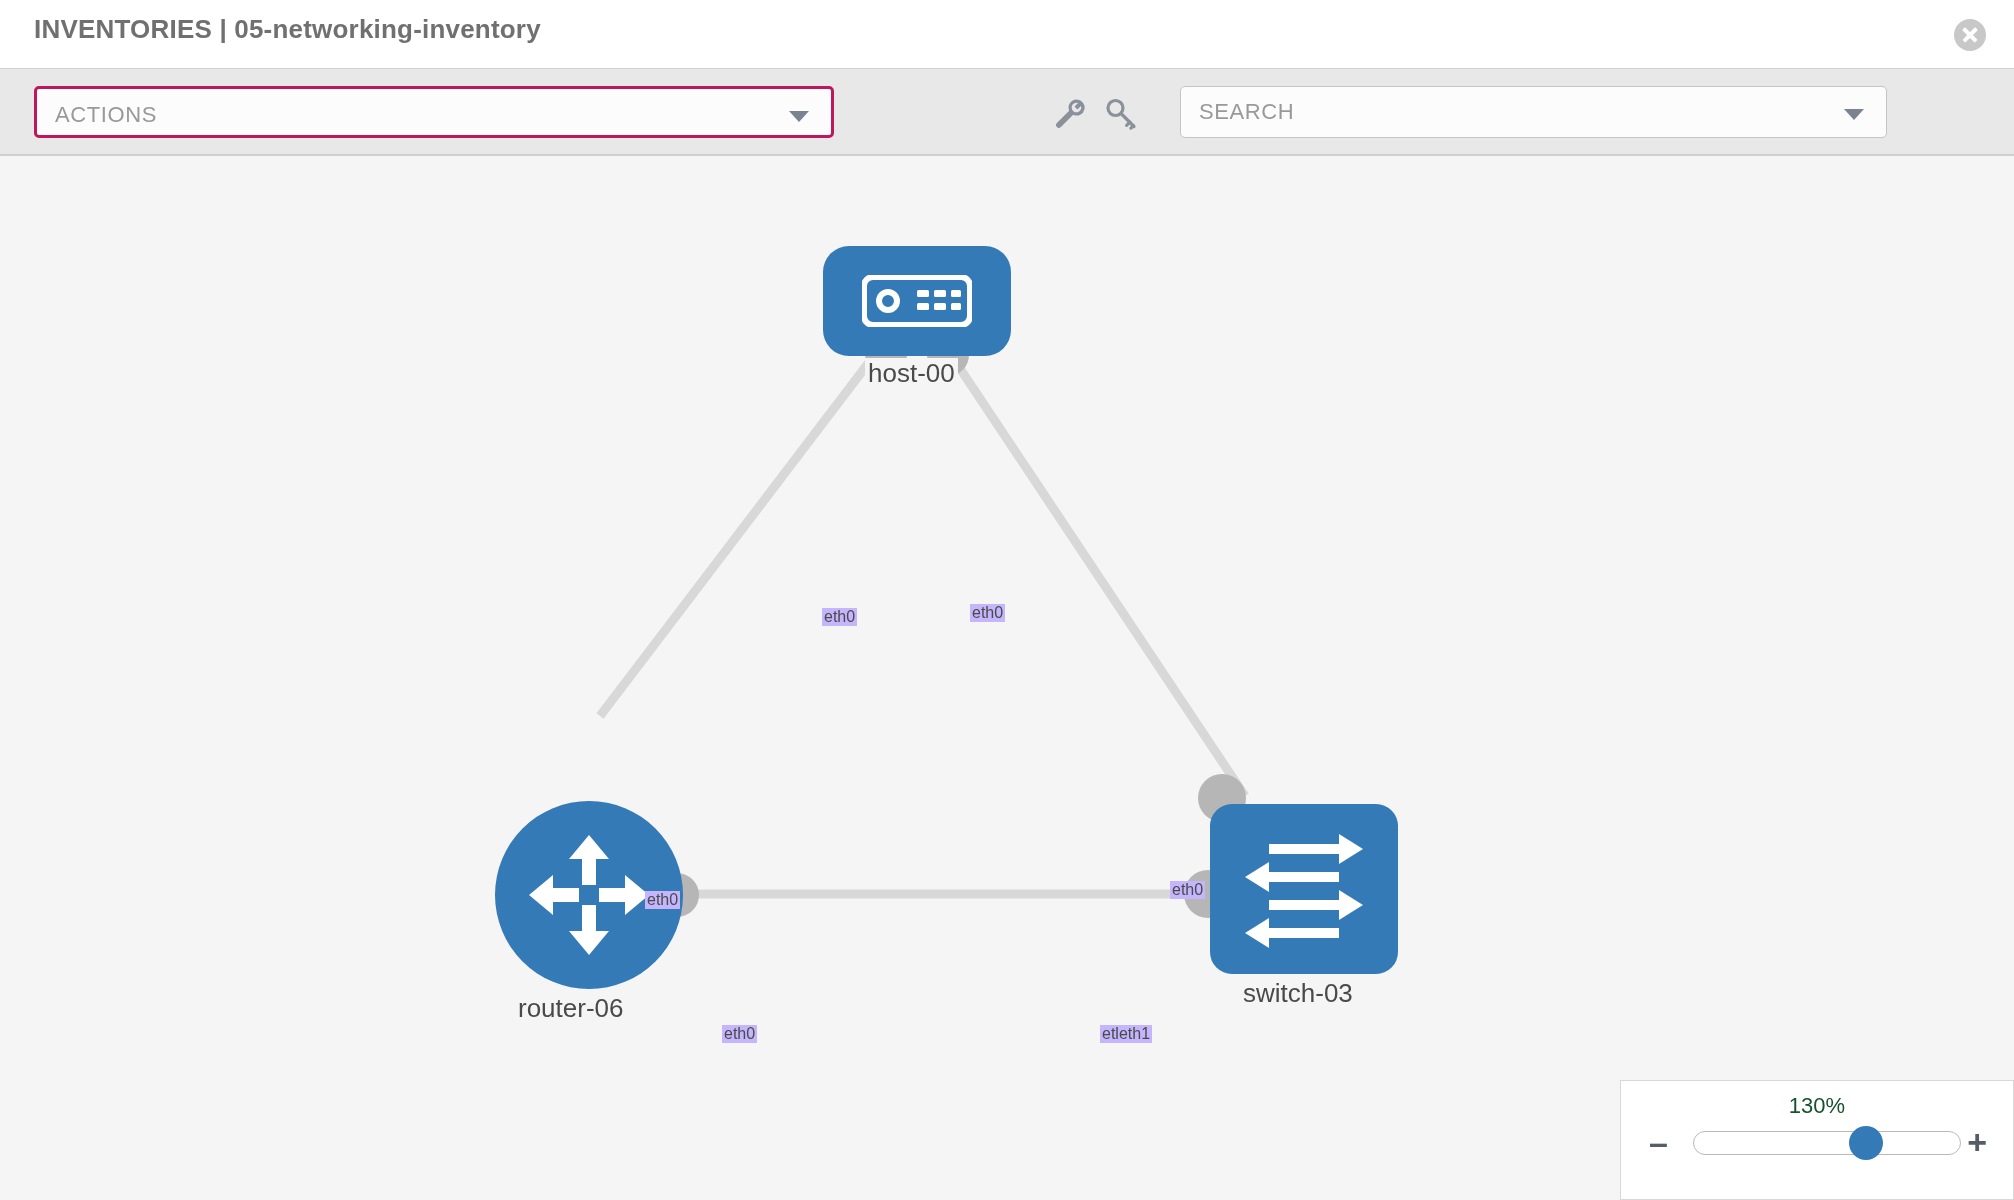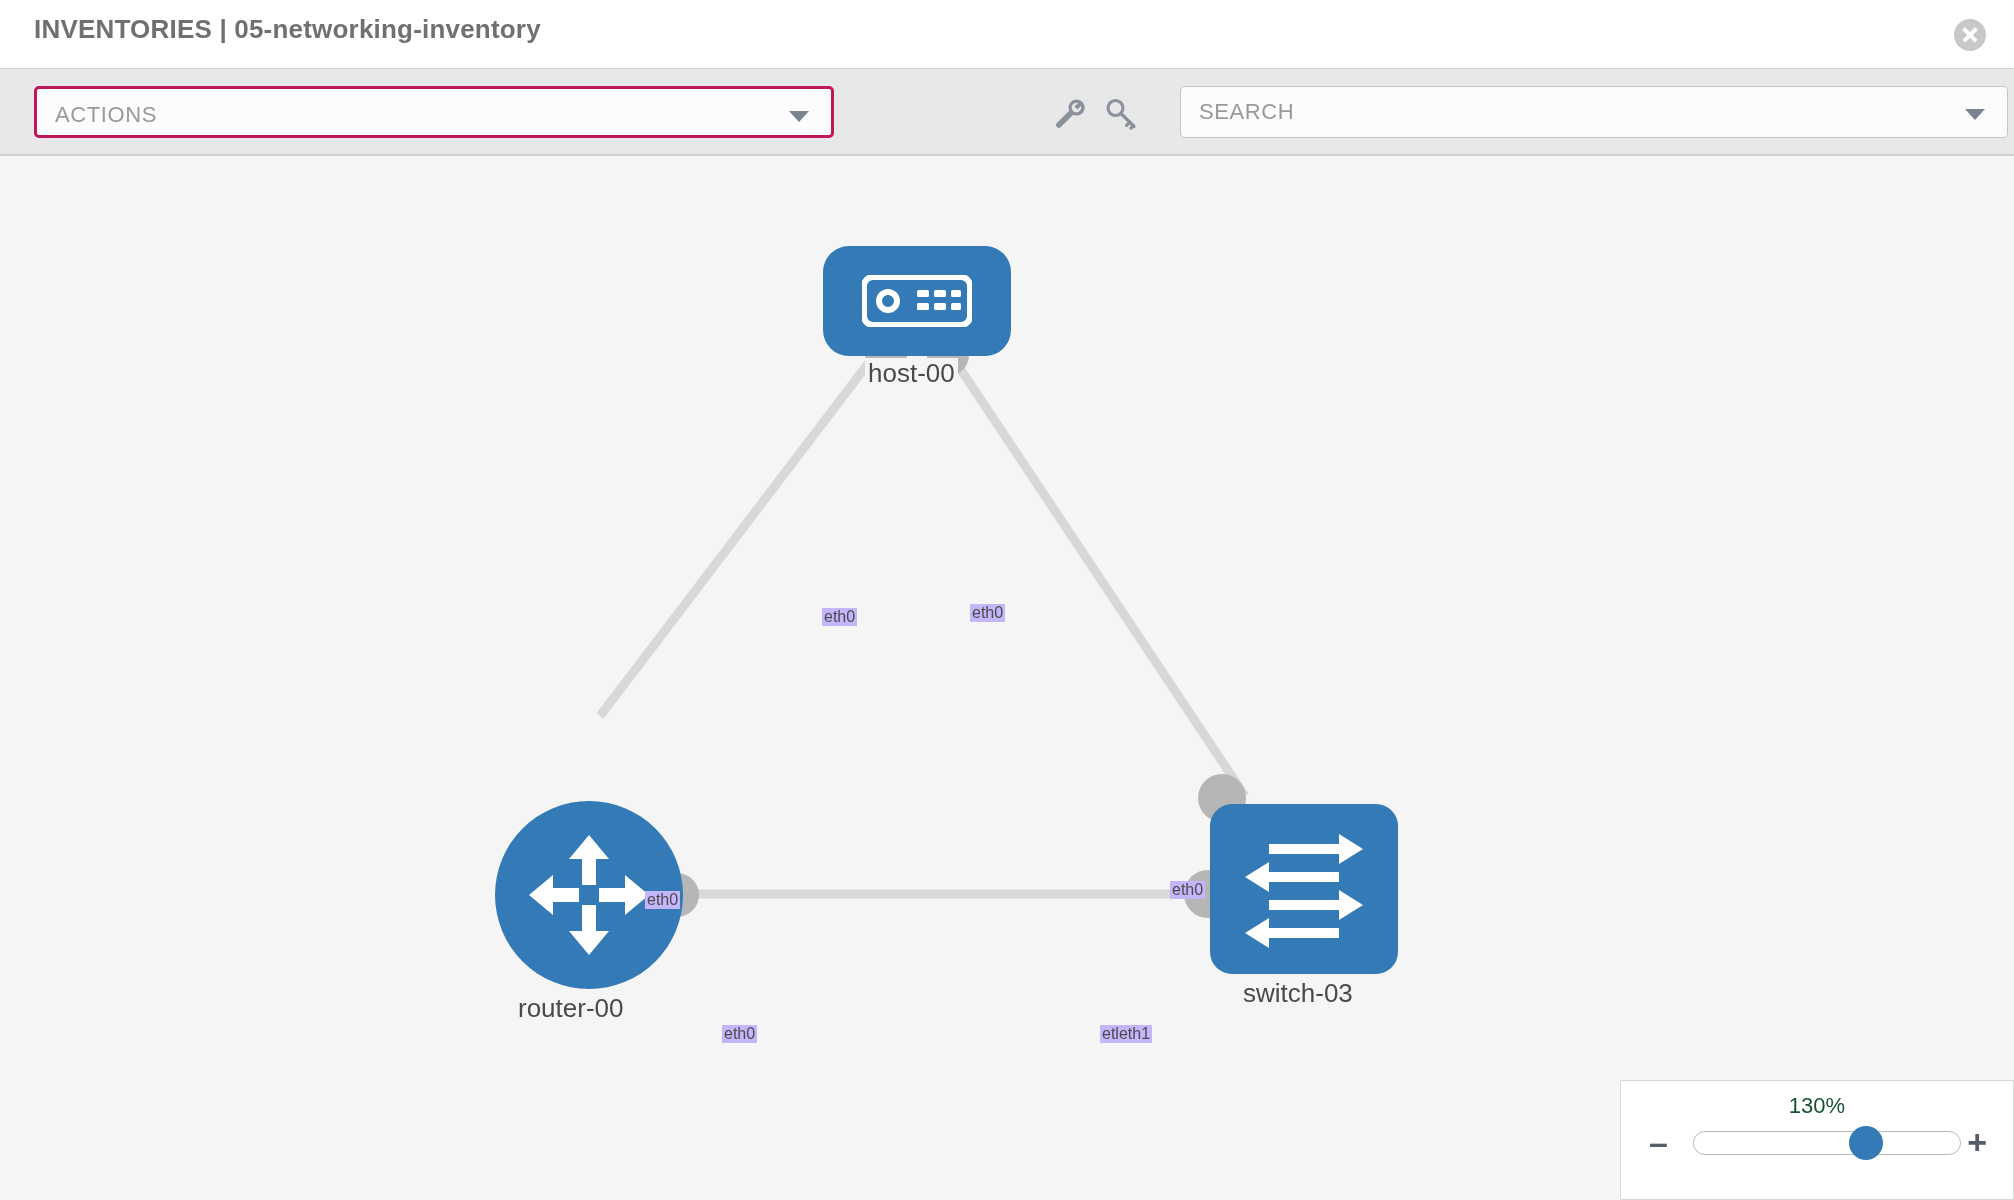--- a/index.html
+++ b/index.html
@@ -61,21 +61,21 @@
   }
   .tool-icons { position: absolute; left: 1045px; top: 20px; }
   .icon-btn {
     display: inline-block; width: 48px; height: 48px;
     vertical-align: top; cursor: pointer; position: relative;
   }
   .icon-btn svg { position: absolute; left: 6px; top: 6px; }
 
   .search-box {
     position: absolute; left: 1180px; top: 17px;
-    width: 828px; height: 52px;
+    width: 707px; height: 52px;
     background: #fcfcfc;
     border: 1px solid #c4c4c4; border-radius: 5px;
   }
   .search-box .sinput {
     position: absolute; left: 18px; top: 0; height: 50px; width: 720px;
     border: none; outline: none; background: transparent;
     font-family: "Liberation Sans", sans-serif;
     font-size: 22px; color: #5a5a5a; letter-spacing: .6px;
   }
   .search-box .sinput::placeholder { color: #999999; }
@@ -220,21 +220,21 @@
             <path d="M64 4 L84 28 H71 V54 H57 V28 H44 Z"></path>
 
             <path d="M64 124 L84 100 H71 V74 H57 V100 H44 Z"></path>
 
             <path d="M4 64 L28 44 V57 H54 V71 H28 V84 Z"></path>
 
             <path d="M124 64 L100 44 V57 H74 V71 H100 V84 Z"></path>
           </g>
         </svg>
       </div>
-      <div class="node-label" style="left:20px; top:192px;">router-00</div>
+      <div class="node-label" style="left:20px; top:192px;">router-06</div>
     </div>
     <div class="edge-label" style="left:645px; top:735px;">eth0</div>
     <div class="edge-label" style="left:722px; top:869px;">eth0</div>
 
     <div class="node" style="left:1210px; top:648px; width:188px; height:170px;">
       <div class="nub" style="left:-12px; top:-30px; width:48px; height:48px;"></div>
       <div class="nub" style="left:-26px; top:66px; width:48px; height:48px;"></div>
       <div class="node-shape" id="switch-shape">
         <svg width="126" height="122" viewBox="0 0 126 122" style="position:absolute; left:31px; top:24px;">
           <g fill="#ffffff">

